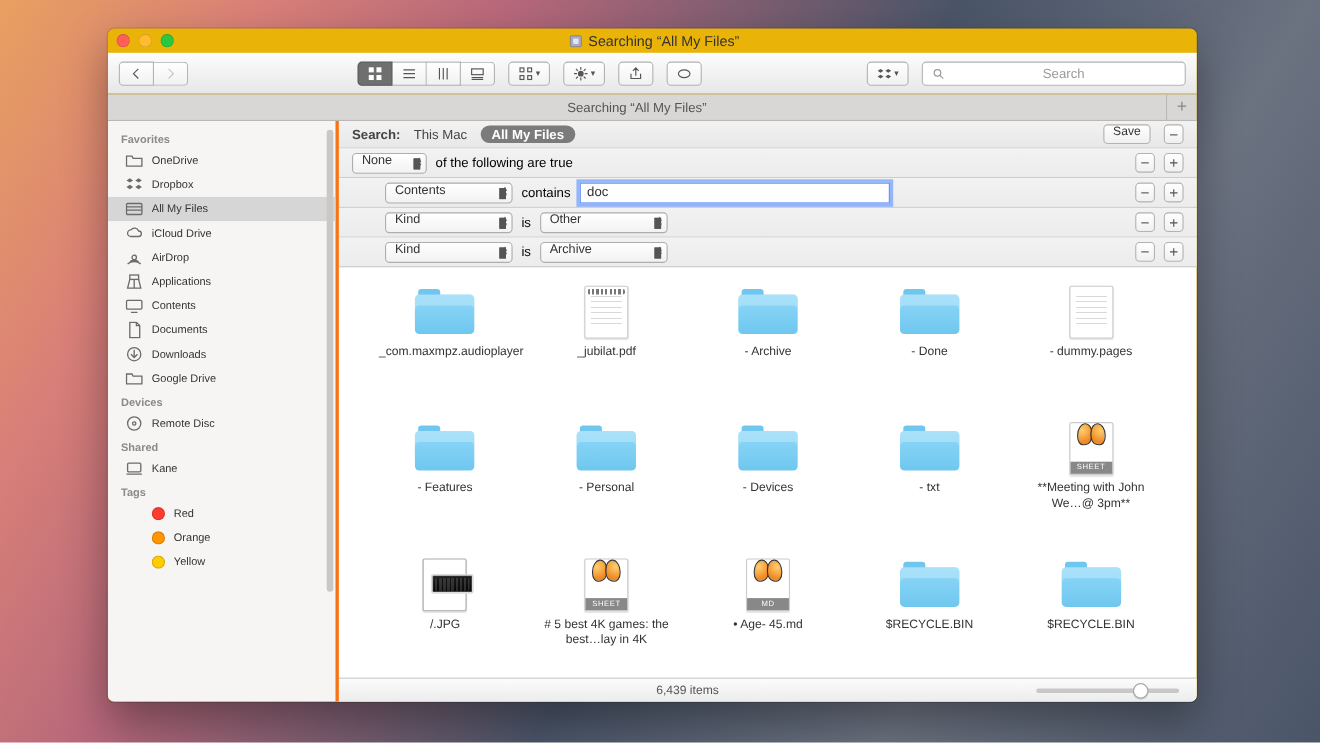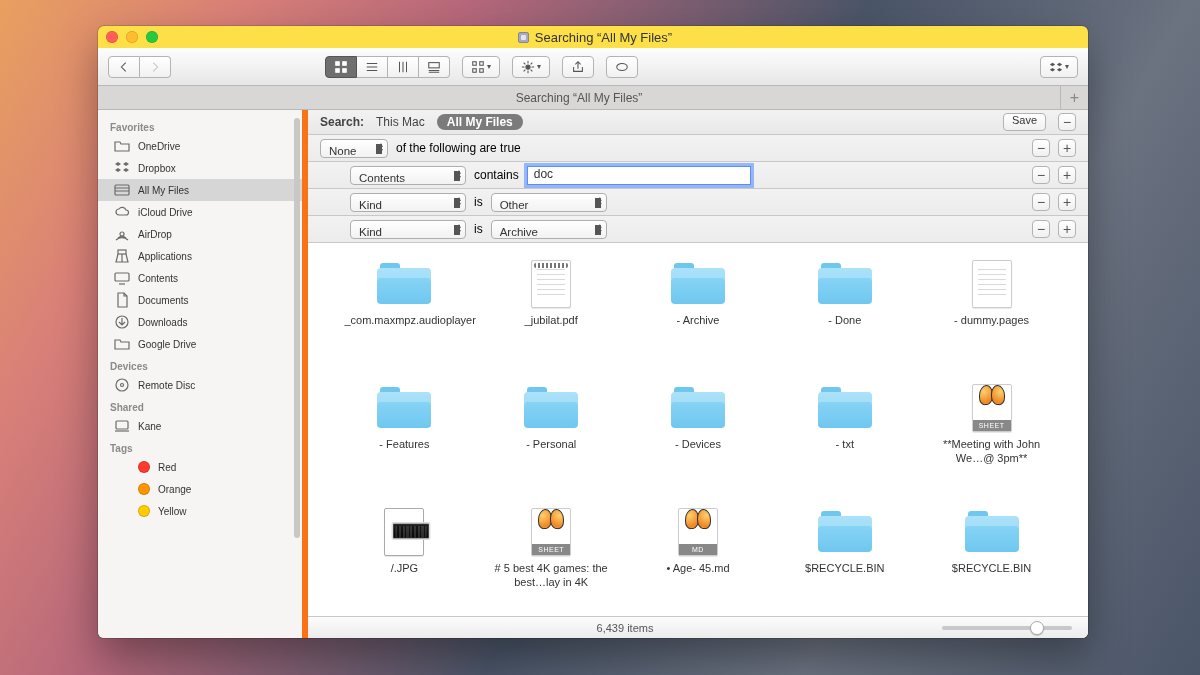--- a/index.html
+++ b/index.html
@@ -1,18 +1,18 @@
 <!DOCTYPE html>
 <html><head>
 <meta charset="utf-8">
 <style>
 * { margin: 0; padding: 0; box-sizing: border-box; font-family: -apple-system, "Helvetica Neue", Helvetica, Arial, sans-serif; }
 body { width: 1200px; height: 675px; background: linear-gradient(120deg, #e8a05f 0%, #d98078 15%, #b5677a 30%, #4a5568 55%, #6b7280 75%, #4a5568 100%); position: relative; overflow: hidden; }
 
-.window { position: absolute; left: 98px; top: 26px; width: 990px; height: 612px; background: #fde047; border-radius: 6px; box-shadow: 0 18px 40px rgba(0,0,0,0.35), 0 0 0 1px rgba(0,0,0,0.15); display: flex; flex-direction: column; overflow: hidden; }
+.window { position: absolute; left: 98px; top: 26px; width: 990px; height: 612px; background: #eab308; border-radius: 6px; box-shadow: 0 18px 40px rgba(0,0,0,0.35), 0 0 0 1px rgba(0,0,0,0.15); display: flex; flex-direction: column; overflow: hidden; }
 
 .titlebar { height: 22px; display: flex; align-items: center; padding: 0 8px; font-size: 13px; color: #333; }
 .traffic { display: flex; gap: 8px; }
 .traffic-dot { width: 12px; height: 12px; border-radius: 50%; box-shadow: inset 0 0 0 0.5px rgba(0,0,0,0.2); }
 .td-close { background: #ff5f57; }
 .td-min { background: #febc2e; }
 .td-zoom { background: #28c840; }
 .title-center { flex: 1; text-align: center; display: flex; align-items: center; justify-content: center; gap: 6px; }
 .title-center .spot { width: 11px; height: 11px; background: #a9a9c4; border: 1px solid #888; border-radius: 2px; position: relative; }
 .title-center .spot::after { content:""; position:absolute; inset:2px; background:#e5e5f0; border-radius:1px; }
@@ -30,21 +30,21 @@
 .searchfield { width: 240px; height: 22px; border-radius: 4px; border: 1px solid #b3b3b3; background: #fff; display: flex; align-items: center; padding: 0 8px; color: #9a9a9a; font-size: 12px; gap: 6px; }
 .searchfield svg { width: 12px; height: 12px; stroke: #9a9a9a; fill: none; stroke-width: 1.5; }
 .searchfield span { flex: 1; text-align: center; }
 
 .tabbar { height: 24px; background: #d8d7d6; border-bottom: 1px solid #b8b8b8; display: flex; align-items: center; font-size: 12px; color: #555; }
 .tabbar .tab { flex: 1; text-align: center; line-height: 24px; }
 .tabbar .plus { width: 28px; text-align: center; border-left: 1px solid #b8b8b8; height: 100%; line-height: 24px; font-size: 16px; color: #888; }
 
 .body { flex: 1; display: flex; overflow: hidden; }
 
-.sidebar { width: 210px; background: #f6f5f4; border-right: 6px solid #f97316; padding: 6px 0 0 0; overflow-y: auto; position: relative; }
+.sidebar { width: 210px; background: #f6f5f4; border-right: 3px solid #f97316; padding: 6px 0 0 0; overflow-y: auto; position: relative; }
 .sidebar::-webkit-scrollbar{width:0}
 .sidebar .sbscroll { position:absolute; right:2px; top:8px; width:6px; height:420px; background:#c9c8c7; border-radius:3px; }
 .section-label { font-size: 10px; text-transform: none; color: #8a8a8a; font-weight: 600; padding: 6px 12px 2px 12px; }
 .side-item { height: 22px; display: flex; align-items: center; gap: 8px; padding: 0 12px 0 16px; font-size: 10px; color: #333; }
 .side-item.selected { background: #d6d6d6; }
 .side-item .ic { width: 16px; height: 16px; display: inline-flex; align-items: center; justify-content: center; color: #6b6b6b; }
 .side-item .ic svg { width: 16px; height: 16px; fill: none; stroke: #6b6b6b; stroke-width: 1.2; }
 .tagdot { width: 12px; height: 12px; border-radius: 50%; border: 1px solid rgba(0,0,0,0.15); }
 .tagspacer{width:16px;}
 
@@ -52,21 +52,21 @@
 .scopebar { height: 25px; background: linear-gradient(#f2f2f2, #e8e8e8); border-bottom: 1px solid #c8c8c8; display: flex; align-items: center; padding: 0 12px; font-size: 12px; gap: 12px; }
 .scopebar .label { font-weight: 600; color: #444; }
 .scopebar .opt { color: #444; font-weight:400;}
 .scopebar .pill { background: #7b7b7b; color: #fff; border-radius: 10px; padding: 1px 10px; font-weight: 600; }
 .scopebar .spacer { flex: 1; }
 .roundbtn { height: 18px; border: 1px solid #b3b3b3; background: linear-gradient(#fff,#f0f0f0); border-radius: 4px; padding: 0 8px; font-size: 11px; color:#333;}
 .circlebtn { width: 18px; height: 18px; border: 1px solid #b3b3b3; background: linear-gradient(#fff,#f0f0f0); border-radius: 4px; display:inline-flex;align-items:center;justify-content:center;font-size:14px;color:#555;line-height:1;}
 
 .critrow { height: 27px; background: linear-gradient(#f2f2f2,#ececec); border-bottom: 1px solid #c8c8c8; display: flex; align-items: center; padding: 0 12px; font-size: 12px; gap: 8px; }
 .critrow.indent1 { padding-left: 42px; }
-.select { height: 19px; border: 1px solid #aeaeae; border-radius: 4px; background: linear-gradient(#fff,#f2f2f2); padding: 0 26px 0 8px; font-size: 11.5px; color: #333; display: inline-flex; align-items: flex-end; position: relative; }
+.select { height: 19px; border: 1px solid #aeaeae; border-radius: 4px; background: linear-gradient(#fff,#f2f2f2); padding: 0 26px 0 8px; font-size: 11.5px; color: #333; display: inline-flex; align-items: flex-start; position: relative; }
 .select::after { content: ""; position: absolute; right: 5px; top: 4px; width: 6px; height: 10px; background:
     linear-gradient(#555,#555), linear-gradient(#555,#555);
     background-size: 6px 1px, 6px 1px;
     -webkit-mask: none;
 }
 .select .chev { position:absolute; right:4px; top:50%; transform:translateY(-50%); font-size:8px; line-height:6px; color:#666; text-align:center;}
 .textin { height: 19px; border: 1px solid #aeaeae; background:#fff; font-size: 12px; padding: 0 6px; color:#333;}
 .textin.focus { box-shadow: 0 0 0 3px rgba(88,144,255,0.6); border-color:#5a8cff; }
 .critrow .spacer { flex: 1; }
 
@@ -187,20 +187,27 @@
       </div>
     <div class="toolbar-spacer"></div>
     <div class="btngroup">
         <div class="tbtn">
           <svg viewBox="0 0 16 16">
             <path d="M4 3 1 5l3 2 3-2zM12 3 9 5l3 2 3-2zM4 9l-3 2 3 2 3-2zM12 9l-3 2 3 2 3-2z" fill="#555" stroke="none"></path>
           </svg>
           <span style="font-size:8px;margin-left:2px">▾</span>
         </div>
       </div>
+    <div class="searchfield">
+      <svg viewBox="0 0 16 16">
+          <circle cx="7" cy="7" r="4"></circle>
+          <path d="M10 10l4 4"></path>
+        </svg>
+      <span>Search</span>
+    </div>
   </div>
 
   <div class="tabbar">
     <div class="tab">Searching “All My Files”</div>
     <div class="plus">+</div>
   </div>
 
   <div class="body">
     <div class="sidebar">
       <div class="section-label">Favorites</div>
@@ -358,21 +365,21 @@
         <span class="circlebtn">−</span>
         <span class="circlebtn">+</span>
       </div>
 
       <div class="critrow indent1">
         <span class="select" style="width:116px">
             <span>Contents</span>
             <span class="chev">▴<br>▾</span>
           </span>
         <span>contains</span>
-        <span class="textin focus" style="width:224px"><span class="sel">doc</span></span>
+        <span class="textin focus" style="width:282px"><span class="sel">doc</span></span>
         <span class="spacer"></span>
         <span class="circlebtn">−</span>
         <span class="circlebtn">+</span>
       </div>
 
       <div class="critrow indent1">
         <span class="select" style="width:116px">
             <span>Kind</span>
             <span class="chev">▴<br>▾</span>
           </span>

